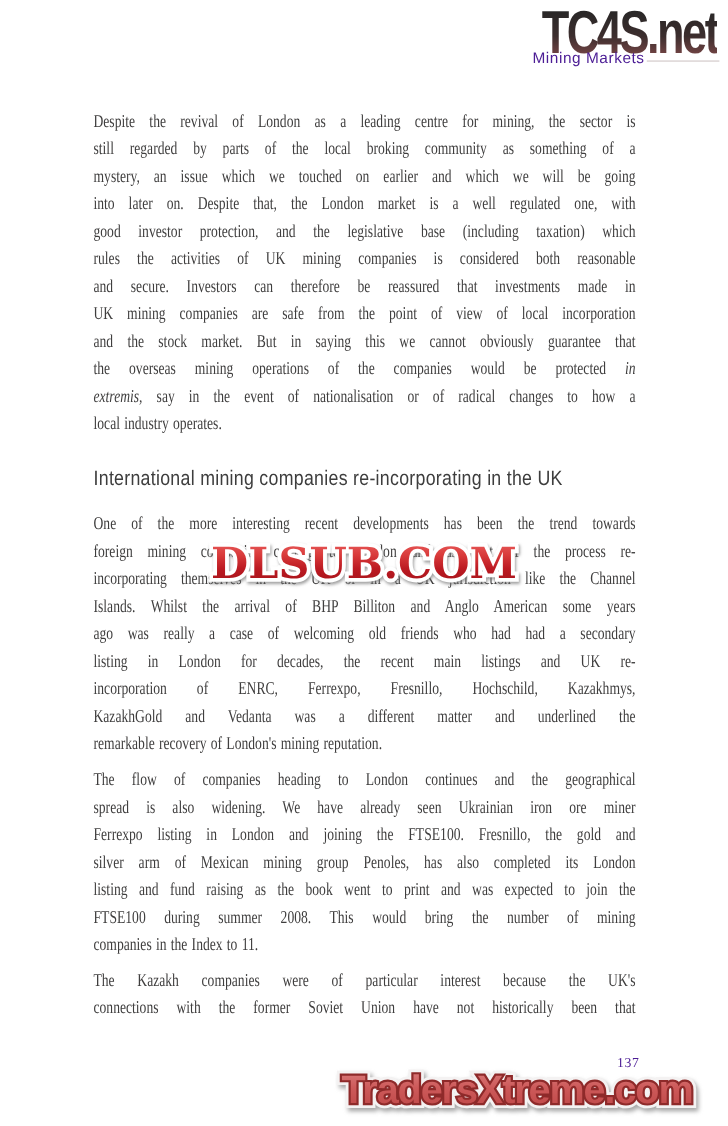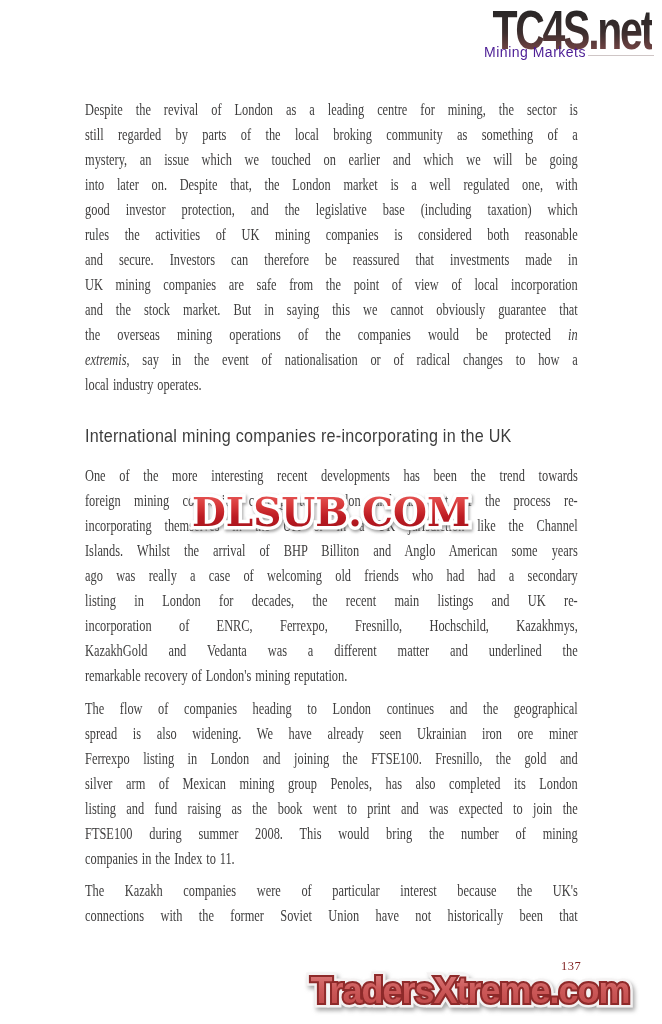--- a/index.html
+++ b/index.html
@@ -67,21 +67,21 @@
     filter:drop-shadow(1px 2px 1.5px rgba(110,110,110,.65));
   }
   .w-fill {
     background:linear-gradient(180deg,#ef6a6a 0%,#d93b3b 35%,#bc1a22 60%,#9c1218 100%);
     -webkit-background-clip:text; background-clip:text; color:transparent;
   }
 
   
   .page-number {
     position:absolute; left:561px; top:959px;
-    font-size:12.5px; color:#7f1d1d; letter-spacing:.5px;
+    font-size:12.5px; color:#4c1d95; letter-spacing:.5px;
   }
   .banner {
     position:absolute; left:282px; top:968px; width:376px; height:50px;
     text-align:center;
     font-family:Liberation Sans, sans-serif; font-weight:bold;
     font-size:36px; line-height:46px; letter-spacing:-1px;
     white-space:nowrap;
   }
   .banner .layer { position:absolute; left:0; top:0; width:100%; }
   .b-out {

